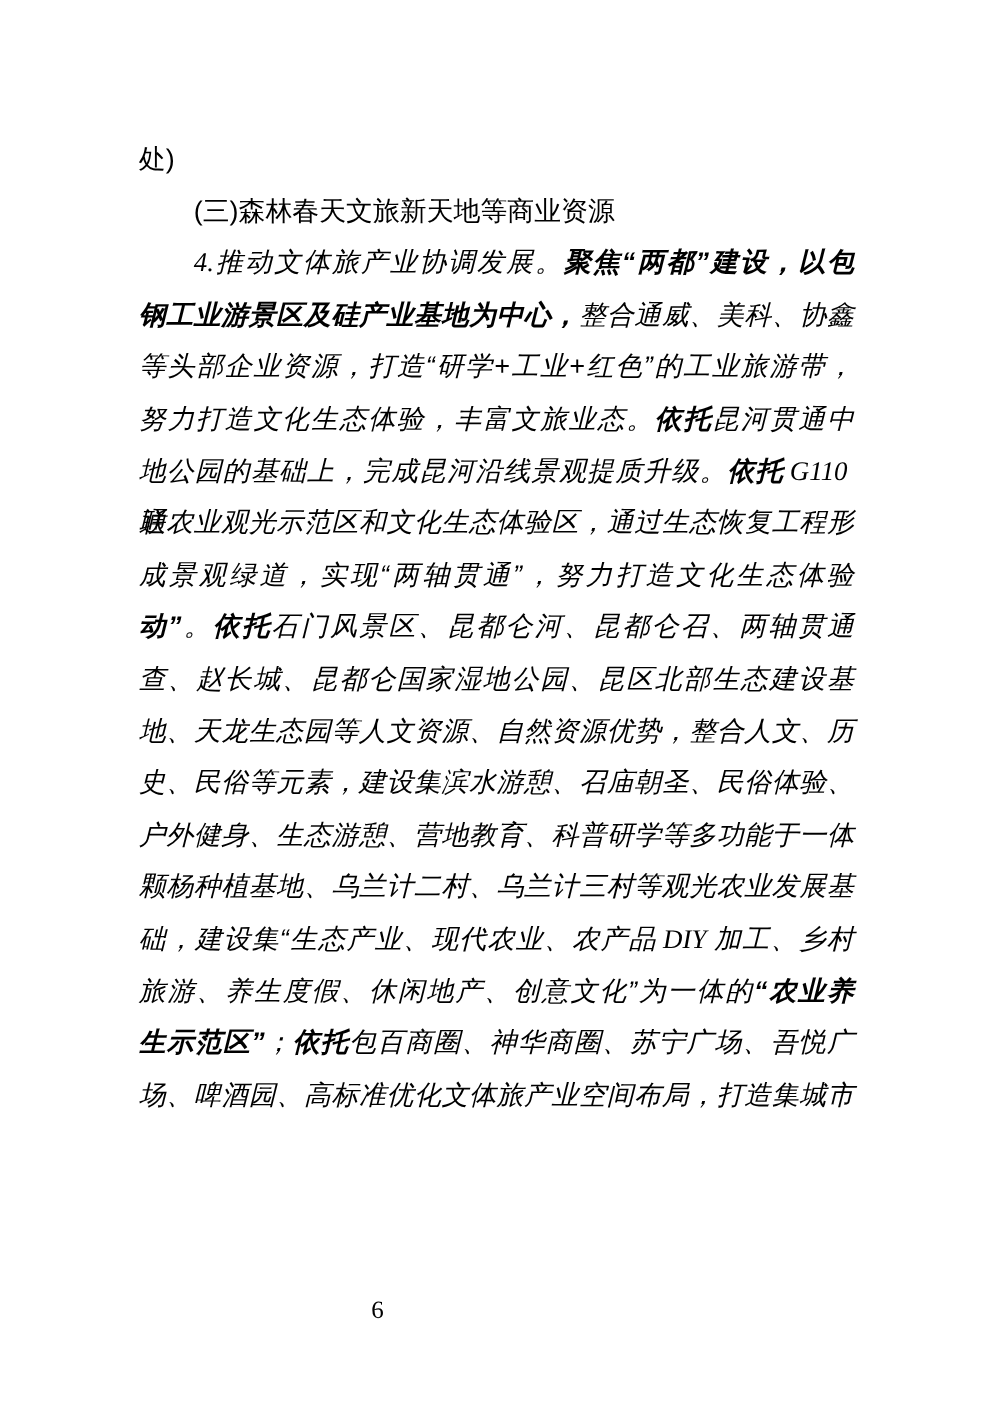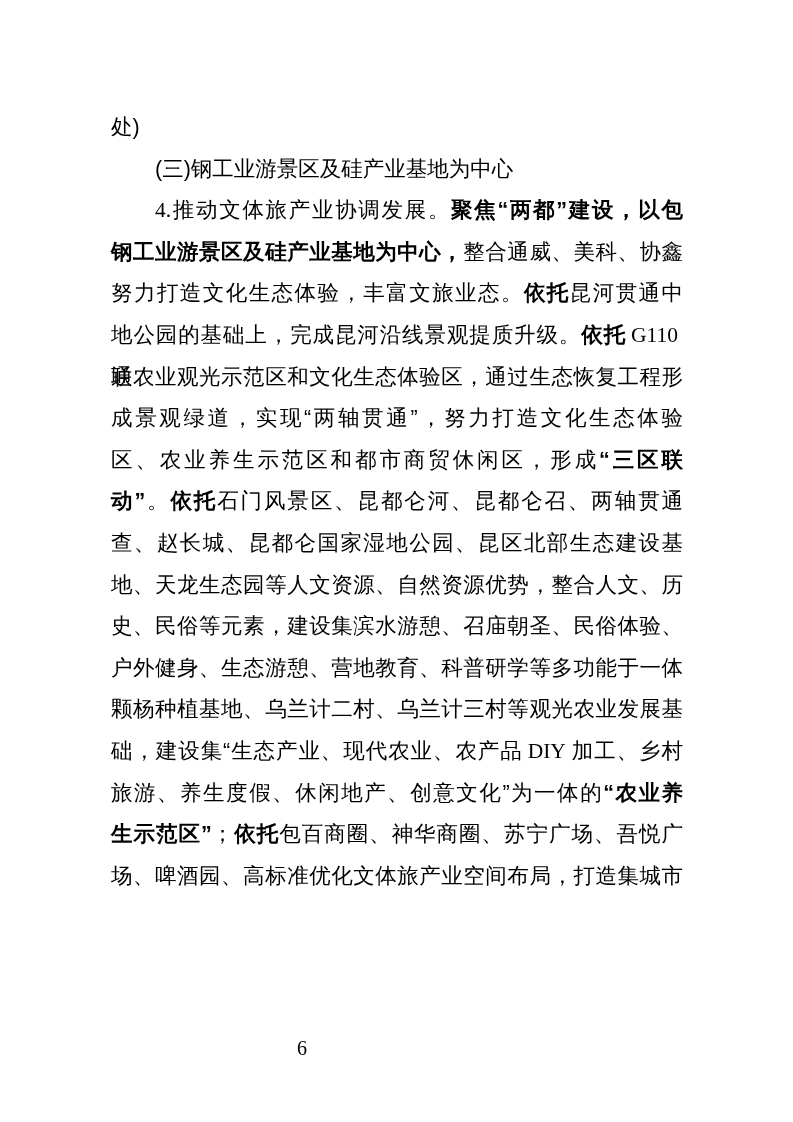--- a/index.html
+++ b/index.html
@@ -24,20 +24,21 @@
     font-size: 21.5px;
     line-height: 41.6px;
     color: #000000;
   }
   .line {
     text-align: justify;
     height: 41.6px;
   }
   .line.just {
     text-align-last: justify;
+    font-style: italic;
   }
   .line.indent {
     text-indent: 44px;
   }
   .b {
     font-weight: 700;
   }
   .lat {
     font-family: "Liberation Serif", serif;
   }
@@ -52,28 +53,28 @@
     font-size: 20px;
     color: #000000;
   }
 </style>
 </head>
 <body>
 
 <div class="page">
   <div class="doc-body">
       <div class="line"><span>处)</span></div>
-      <div class="line indent"><span>(三)钢工业游景区及硅产业基地为中心</span></div>
+      <div class="line indent"><span>(三)森林春天文旅新天地等商业资源</span></div>
       <div class="line indent just"><span class="lat">4.</span><span>推动文体旅产业协调发展。</span><span class="b">聚焦“两都”建设，以包</span></div>
       <div class="line just"><span class="b">钢工业游景区及硅产业基地为中心，</span><span>整合通威、美科、协鑫</span></div>
+      <div class="line just"><span>等头部企业资源，打造“研学+工业+红色”的工业旅游带，</span></div>
       <div class="line just"><span>努力打造文化生态体验，丰富文旅业态。</span><span class="b">依托</span><span>昆河贯通中</span></div>
       <div class="line just"><span>地公园的基础上，完成昆河沿线景观提质升级。</span><span class="b">依托</span><span class="lat pad">G110</span><span>联</span></div>
       <div class="line just"><span>通农业观光示范区和文化生态体验区，通过生态恢复工程形</span></div>
       <div class="line just"><span>成景观绿道，实现“两轴贯通”，努力打造文化生态体验</span></div>
-      <div class="line just"><span>区、农业养生示范区和都市商贸休闲区，形成</span><span class="b">“三区联</span></div>
       <div class="line just"><span class="b">动”</span><span>。</span><span class="b">依托</span><span>石门风景区、昆都仑河、昆都仑召、两轴贯通</span></div>
       <div class="line just"><span>查、赵长城、昆都仑国家湿地公园、昆区北部生态建设基</span></div>
       <div class="line just"><span>地、天龙生态园等人文资源、自然资源优势，整合人文、历</span></div>
       <div class="line just"><span>史、民俗等元素，建设集滨水游憩、召庙朝圣、民俗体验、</span></div>
       <div class="line just"><span>户外健身、生态游憩、营地教育、科普研学等多功能于一体</span></div>
       <div class="line just"><span>颗杨种植基地、乌兰计二村、乌兰计三村等观光农业发展基</span></div>
       <div class="line just"><span>础，建设集“生态产业、现代农业、农产品</span><span class="lat pad">DIY</span><span>加工、乡村</span></div>
       <div class="line just"><span>旅游、养生度假、休闲地产、创意文化”为一体的</span><span class="b">“农业养</span></div>
       <div class="line just"><span class="b">生示范区”</span><span>；</span><span class="b">依托</span><span>包百商圈、神华商圈、苏宁广场、吾悦广</span></div>
       <div class="line just"><span>场、啤酒园、高标准优化文体旅产业空间布局，打造集城市</span></div>

